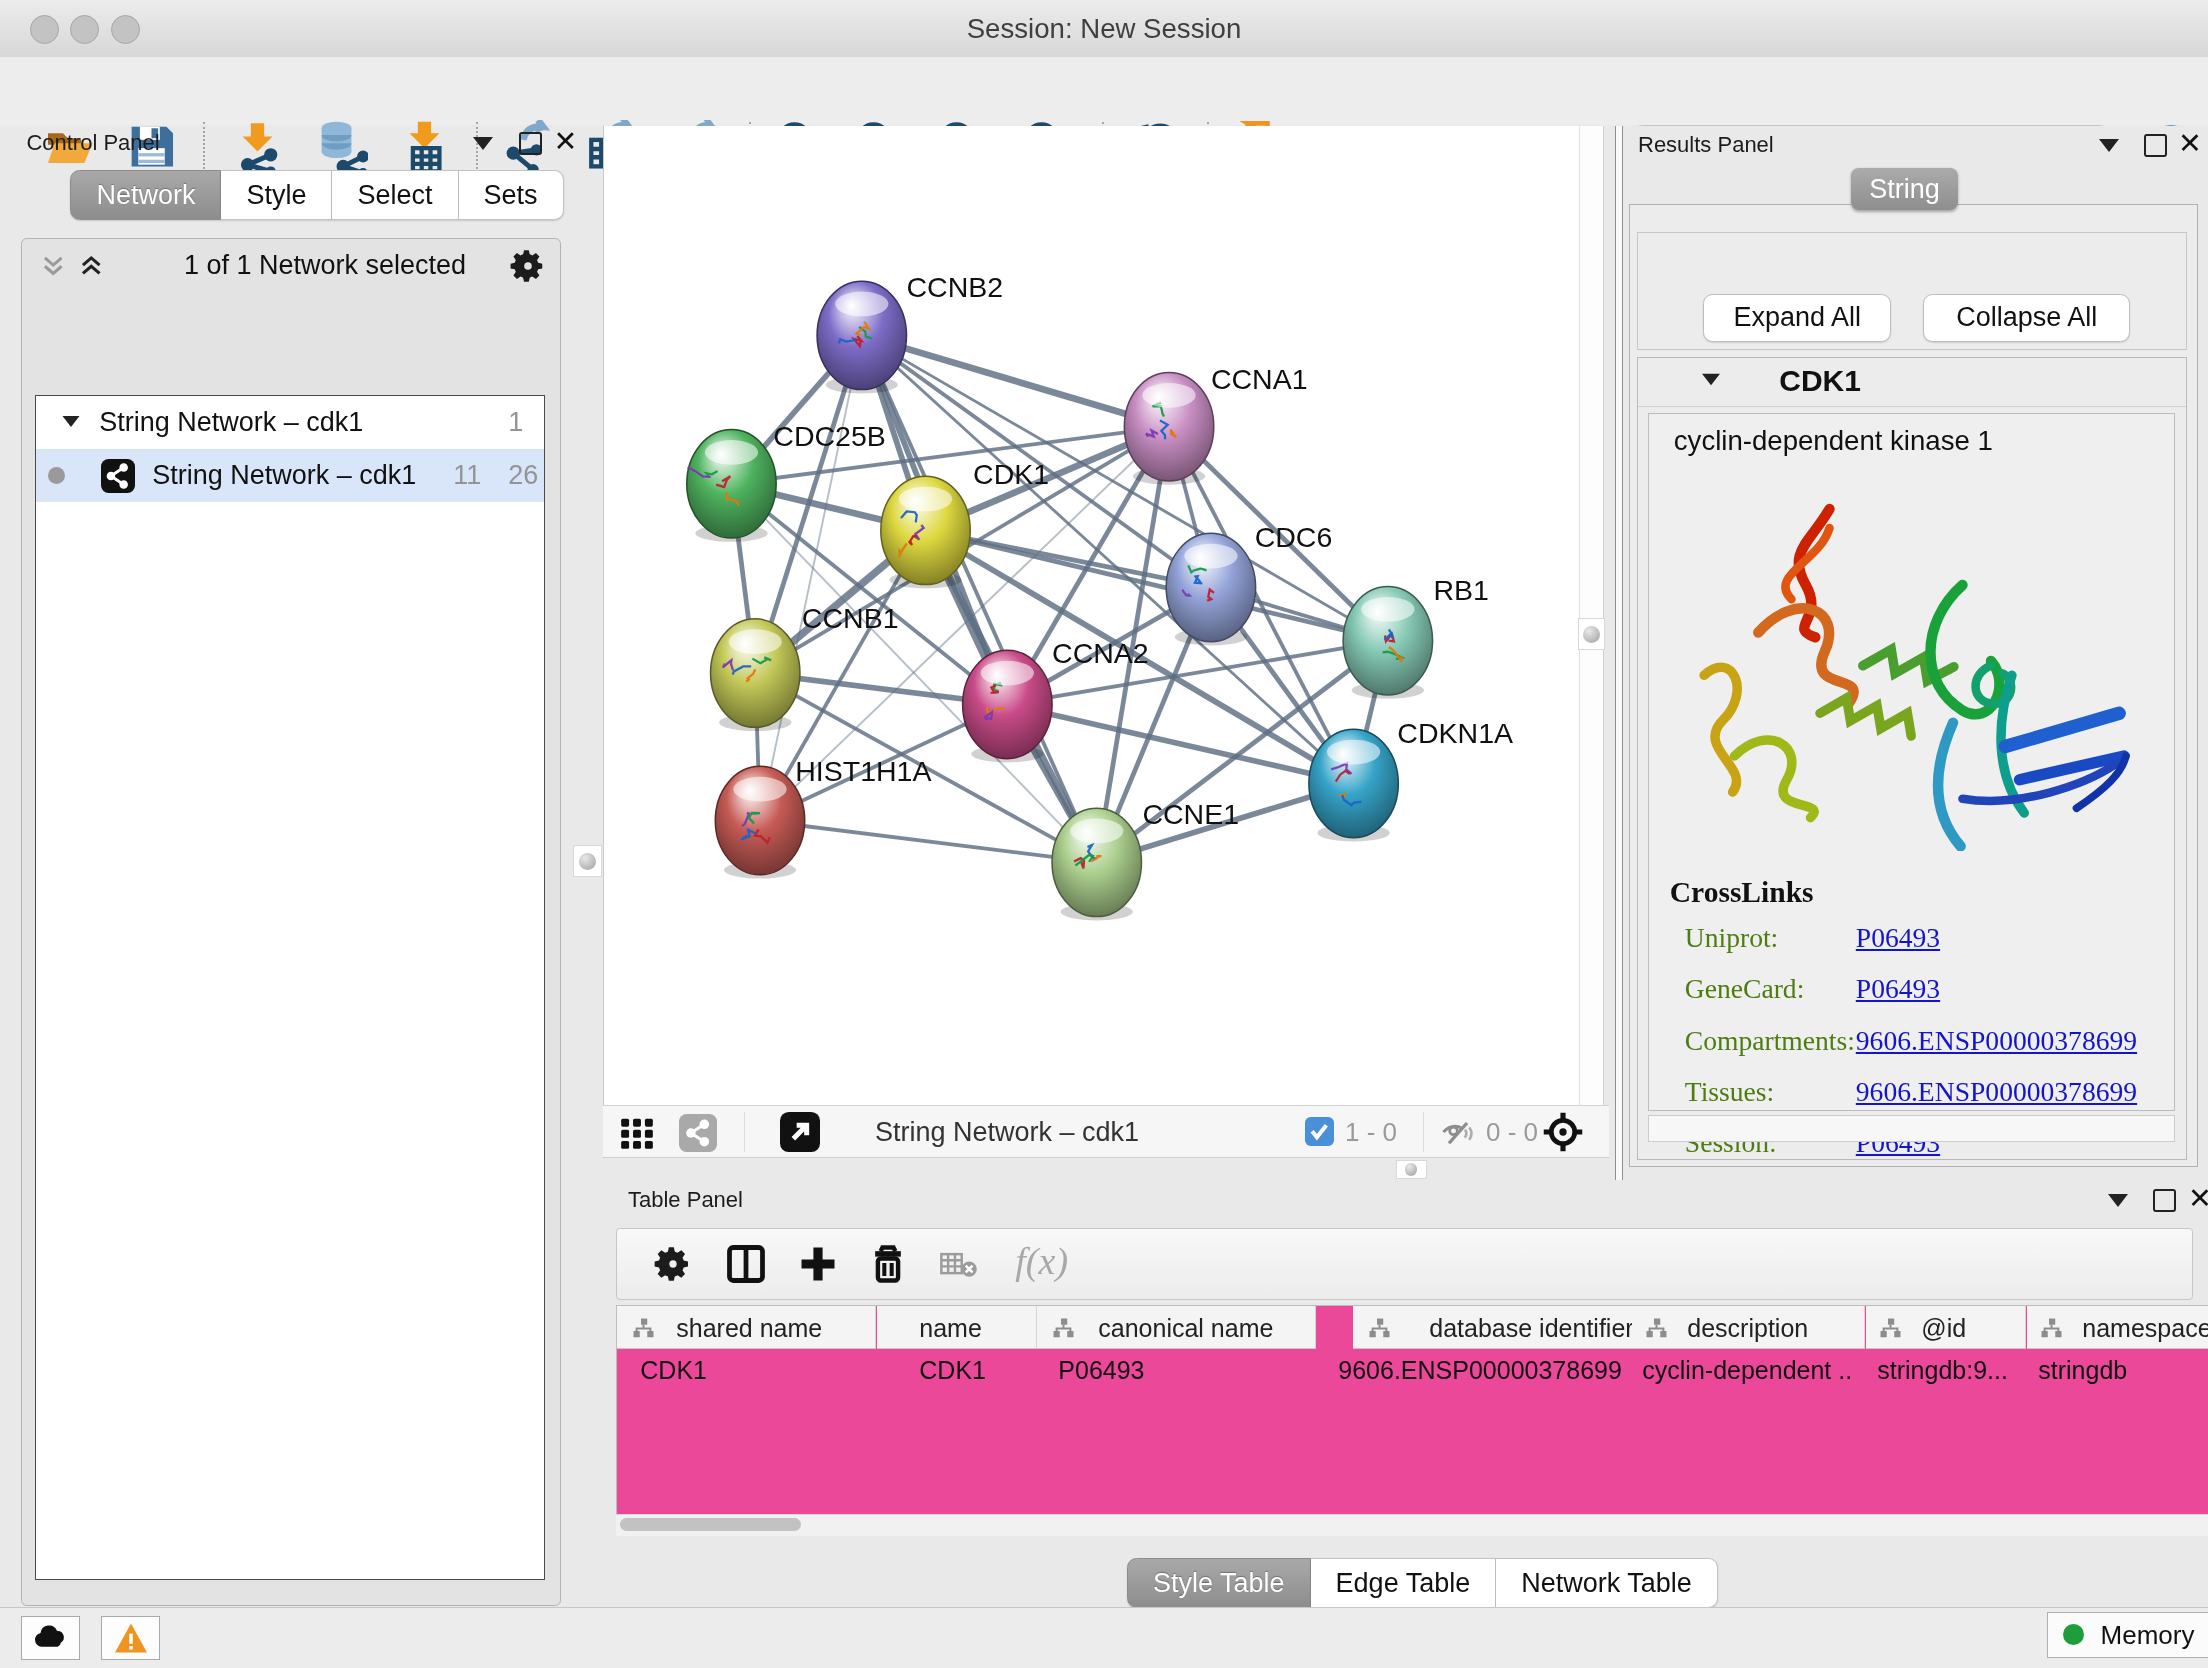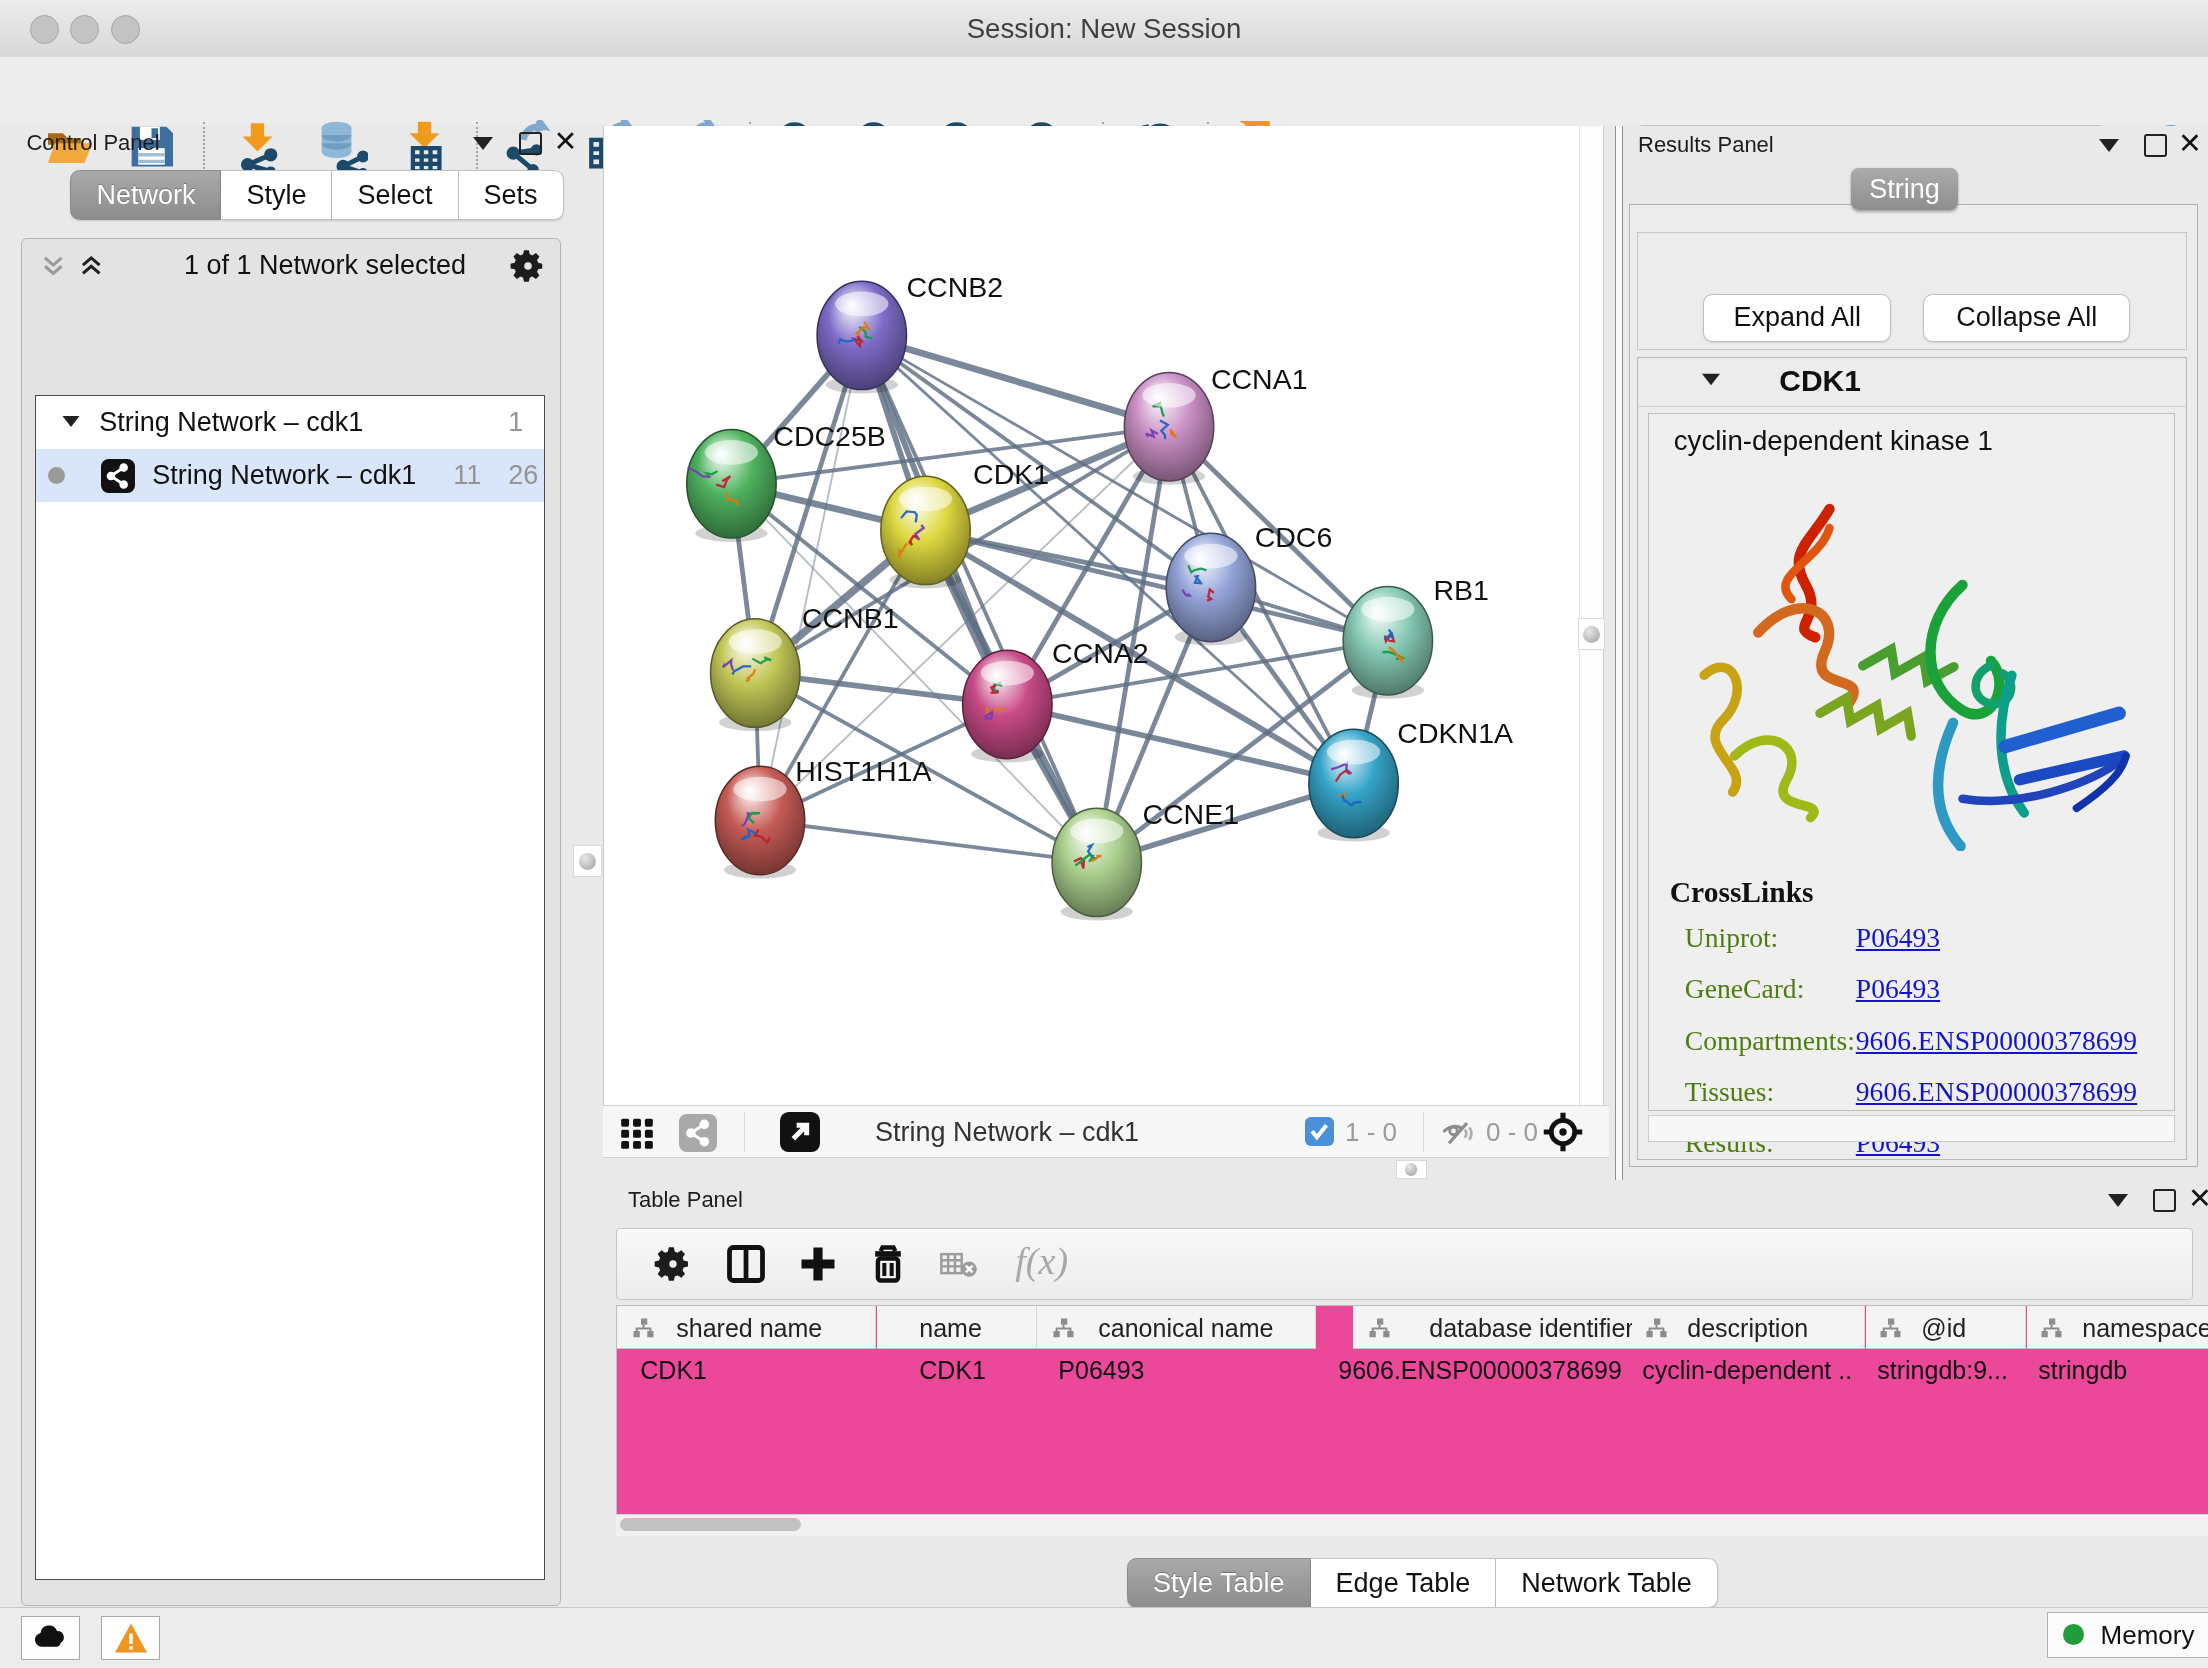--- a/index.html
+++ b/index.html
@@ -600,21 +600,21 @@
           </svg>
           <span class="serif" style="position:absolute;left:21px;top:462px;font-size:29.5px;font-weight:bold">CrossLinks</span>
           <span class="serif xl-label" style="top:508px">Uniprot:</span>
           <span class="serif xl-value" style="top:508px">P06493</span>
           <span class="serif xl-label" style="top:559px">GeneCard:</span>
           <span class="serif xl-value" style="top:559px">P06493</span>
           <span class="serif xl-label" style="top:611px">Compartments:</span>
           <span class="serif xl-value" style="top:611px">9606.ENSP00000378699</span>
           <span class="serif xl-label" style="top:662px">Tissues:</span>
           <span class="serif xl-value" style="top:662px">9606.ENSP00000378699</span>
-          <span class="serif xl-label" style="top:713px">Results:</span>
+          <span class="serif xl-label" style="top:713px">Session:</span>
           <span class="serif xl-value" style="top:713px">P06493</span>
         </div>
         <div id="rp-hscroll"></div>
       </div>
     </div>
     <div id="rp-tab">String</div>
   </div>
 
   <div id="table-panel" class="abs">
     <span class="panel-title" style="position:absolute;left:25px;top:7.6px">Table Panel</span>

